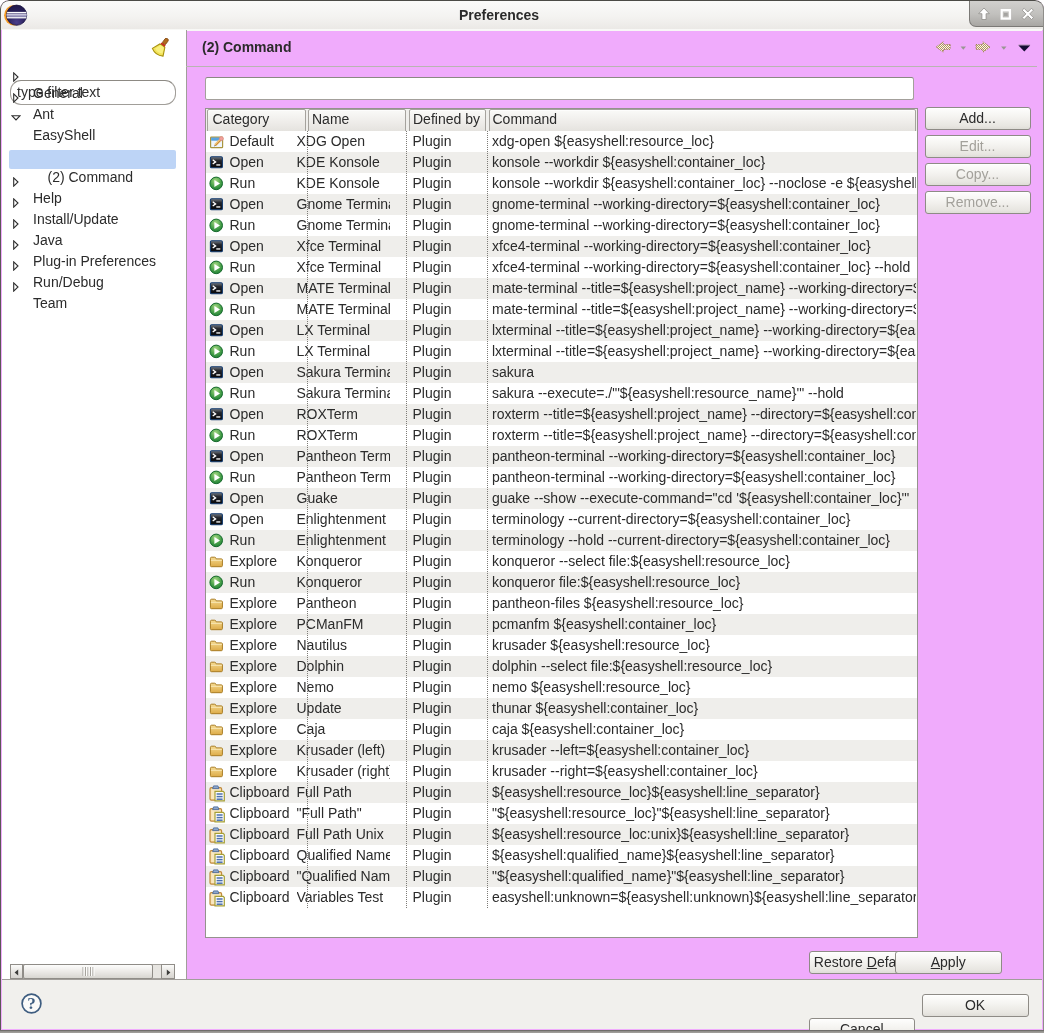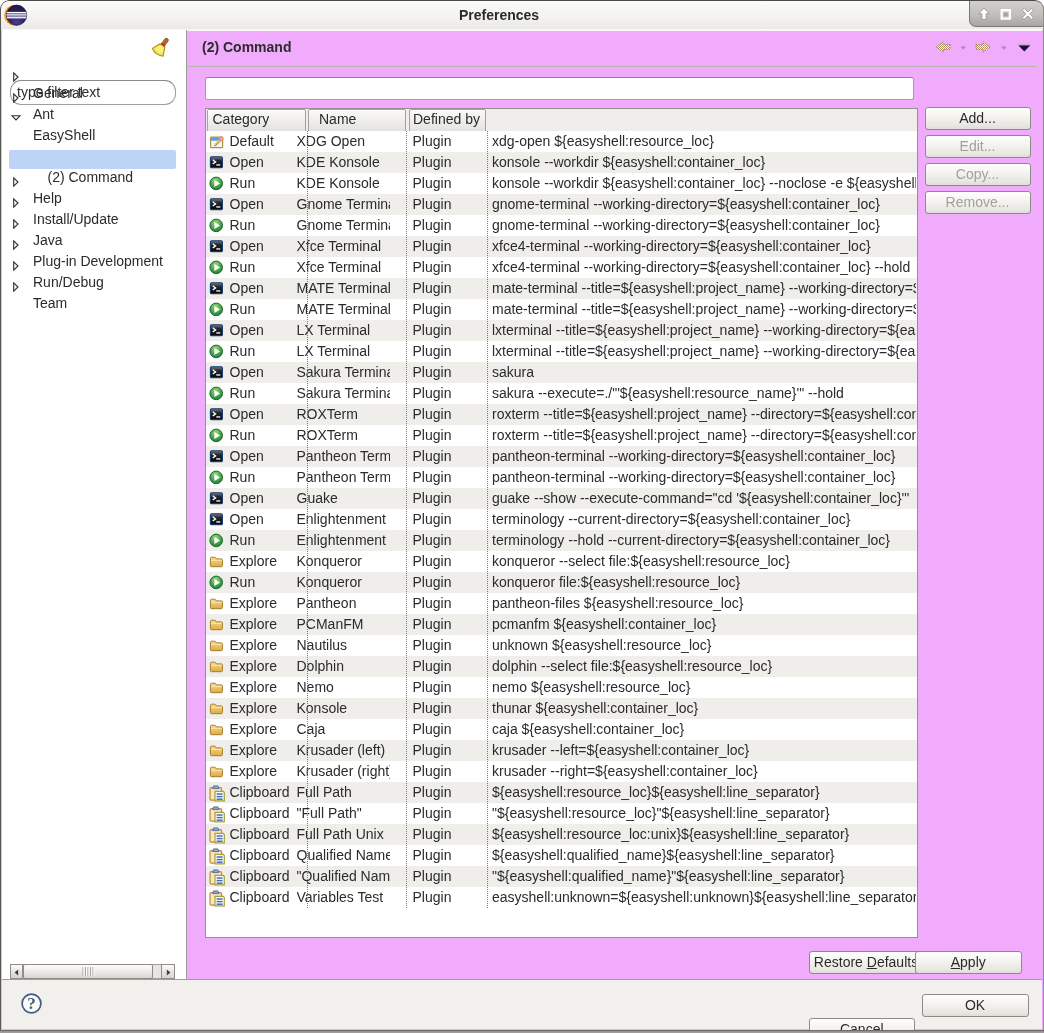--- a/index.html
+++ b/index.html
@@ -121,21 +121,21 @@
 <svg class="a exp" style="left:13px;top:218.5px" width="6" height="10" viewBox="0 0 6 10">
       <path d="M0.7,0.9 L5,5 L0.7,9.1 Z" fill="#fff" stroke="#2d2d2d" stroke-width="1.1"></path>
     </svg>
 <div class="a trow" style="top:213px">
       <span class="tlbl" style="left:31px">Java</span>
     </div>
 <svg class="a exp" style="left:13px;top:239.5px" width="6" height="10" viewBox="0 0 6 10">
       <path d="M0.7,0.9 L5,5 L0.7,9.1 Z" fill="#fff" stroke="#2d2d2d" stroke-width="1.1"></path>
     </svg>
 <div class="a trow" style="top:234px">
-      <span class="tlbl" style="left:31px">Plug-in Development</span>
+      <span class="tlbl" style="left:31px">Plug-in Preferences</span>
     </div>
 <svg class="a exp" style="left:13px;top:260.5px" width="6" height="10" viewBox="0 0 6 10">
       <path d="M0.7,0.9 L5,5 L0.7,9.1 Z" fill="#fff" stroke="#2d2d2d" stroke-width="1.1"></path>
     </svg>
 <div class="a trow" style="top:255px">
       <span class="tlbl" style="left:31px">Run/Debug</span>
     </div>
 <svg class="a exp" style="left:13px;top:281.5px" width="6" height="10" viewBox="0 0 6 10">
       <path d="M0.7,0.9 L5,5 L0.7,9.1 Z" fill="#fff" stroke="#2d2d2d" stroke-width="1.1"></path>
     </svg>
@@ -182,22 +182,23 @@
 <path d="M25.6,5.5 L31,5.5 L28.3,8.8 Z" fill="#989692"></path>
 <path d="M41,3.6 L47.9,3.6 L47.9,0.8 L55.2,6 L47.9,11.2 L47.9,8.4 L41,8.4 Z" fill="url(#dth)" stroke="#93783f" stroke-width="0.9" stroke-dasharray="1.1,1.3"></path>
 <path d="M66.1,5.5 L71.5,5.5 L68.8,8.8 Z" fill="#989692"></path>
 <rect x="83.5" y="3.6" width="11.6" height="1" fill="#8b8984" opacity="0.75"></rect>
 <path d="M83.5,4.4 L95.1,4.4 L89.3,10.6 Z" fill="#150d33"></path>
 </svg>
 <div id="sinput" class="a"></div>
 <div id="tbl" class="a">
 <div class="a" style="left:0;top:0;width:711px;height:22px;background:#efeeeb"></div>
 <div class="hc" style="left:1px;width:99.5px"><span style="margin-left:5px">Category</span></div>
-<div class="hc" style="left:102.5px;width:97.5px"><span style="margin-left:10px">Name</span></div>
+<div class="hc" style="left:102.5px;width:97.5px"><span style="margin-left:3px">Name</span></div>
 <div class="hc" style="left:203px;width:77.5px"><span style="margin-left:3.5px">Defined by</span></div>
+<div class="hc" style="left:283px;width:427.5px"><span style="margin-left:3px">Command</span></div>
 <div class="r" style="top:22px;background:#fff">
         <i><svg width="15" height="15" viewBox="0 0 15 15">
 <rect x="1.6" y="3.1" width="12" height="10.6" rx="0.8" fill="#eef5fd" stroke="#a9953f" stroke-width="1.2"></rect>
 <rect x="2.2" y="3.6" width="10.8" height="3" fill="#3d8fd6"></rect>
 <rect x="2.2" y="4.4" width="10.8" height="1.1" fill="#6cb1e8"></rect>
 <g>
 <line x1="6.2" y1="11.2" x2="11.6" y2="5.8" stroke="#eec072" stroke-width="2.8"></line>
 <line x1="6.4" y1="11.6" x2="11.8" y2="6.2" stroke="#c98b3a" stroke-width="1"></line>
 <circle cx="12.4" cy="4.6" r="2" fill="#f0a09a" stroke="#d8837c" stroke-width="0.6"></circle>
 <path d="M5.2,12.4 L6.6,11.8 5.8,11 Z" fill="#4a3214"></path>
@@ -613,21 +614,21 @@
 <stop offset="0" stop-color="#f5da90"></stop>
                 <stop offset="1" stop-color="#ddab48"></stop>
 </linearGradient>
             </defs>
 <path d="M1.4,4.6 Q1.4,3.2 2.6,3.2 L5.6,3.2 Q6.6,3.2 6.9,4.2 L7.2,4.9 L12.4,4.9 Q13.4,4.9 13.4,5.9 L13.4,11.6 Q13.4,12.7 12.4,12.7 L2.4,12.7 Q1.4,12.7 1.4,11.6 Z" fill="url(#fg)" stroke="#a87c22" stroke-width="1"></path>
 <path d="M1.9,6.3 L12.9,6.3" stroke="#f9ecc0" stroke-width="0.9" fill="none"></path>
 </svg></i>
         <em class="c1">Explore</em>
         <em class="c2">Nautilus</em>
         <em class="c3">Plugin</em>
-        <em class="c4">unknown ${easyshell:resource_loc}</em>
+        <em class="c4">krusader ${easyshell:resource_loc}</em>
       </div>
 <div class="r" style="top:547px;background:#efeeeb">
         <i><svg width="15" height="15" viewBox="0 0 15 15">
 <defs>
               <linearGradient id="fg" x1="0" y1="0" x2="0" y2="1">
 <stop offset="0" stop-color="#f5da90"></stop>
                 <stop offset="1" stop-color="#ddab48"></stop>
 </linearGradient>
             </defs>
 <path d="M1.4,4.6 Q1.4,3.2 2.6,3.2 L5.6,3.2 Q6.6,3.2 6.9,4.2 L7.2,4.9 L12.4,4.9 Q13.4,4.9 13.4,5.9 L13.4,11.6 Q13.4,12.7 12.4,12.7 L2.4,12.7 Q1.4,12.7 1.4,11.6 Z" fill="url(#fg)" stroke="#a87c22" stroke-width="1"></path>
@@ -659,21 +660,21 @@
 <defs>
               <linearGradient id="fg" x1="0" y1="0" x2="0" y2="1">
 <stop offset="0" stop-color="#f5da90"></stop>
                 <stop offset="1" stop-color="#ddab48"></stop>
 </linearGradient>
             </defs>
 <path d="M1.4,4.6 Q1.4,3.2 2.6,3.2 L5.6,3.2 Q6.6,3.2 6.9,4.2 L7.2,4.9 L12.4,4.9 Q13.4,4.9 13.4,5.9 L13.4,11.6 Q13.4,12.7 12.4,12.7 L2.4,12.7 Q1.4,12.7 1.4,11.6 Z" fill="url(#fg)" stroke="#a87c22" stroke-width="1"></path>
 <path d="M1.9,6.3 L12.9,6.3" stroke="#f9ecc0" stroke-width="0.9" fill="none"></path>
 </svg></i>
         <em class="c1">Explore</em>
-        <em class="c2">Konsole</em>
+        <em class="c2">Update</em>
         <em class="c3">Plugin</em>
         <em class="c4">thunar ${easyshell:container_loc}</em>
       </div>
 <div class="r" style="top:610px;background:#fff">
         <i><svg width="15" height="15" viewBox="0 0 15 15">
 <defs>
               <linearGradient id="fg" x1="0" y1="0" x2="0" y2="1">
 <stop offset="0" stop-color="#f5da90"></stop>
                 <stop offset="1" stop-color="#ddab48"></stop>
 </linearGradient>
@@ -822,21 +823,21 @@
       </div>
 <div class="dot" style="left:101px"></div>
       <div class="dot" style="left:200.5px"></div>
       <div class="dot" style="left:281px"></div>
 </div>
 <div class="a btn" style="left:924.5px;top:107px;width:106px">Add...</div>
 <div class="a btn dis" style="left:924.5px;top:134.5px;width:106px">Edit...</div>
 <div class="a btn dis" style="left:924.5px;top:162.5px;width:106px">Copy...</div>
 <div class="a btn dis" style="left:924.5px;top:190.5px;width:106px">Remove...</div>
 <div class="a btn" style="left:808.5px;top:950.5px;width:115px">Restore <u>D</u>efaults</div>
-<div class="a btn" style="left:915px;top:950.5px;width:106.5px"><u>A</u>pply</div>
+<div class="a btn" style="left:895px;top:950.5px;width:106.5px"><u>A</u>pply</div>
 <div id="botbar" class="a"></div>
 <svg class="a" style="left:20.5px;top:993px" width="21" height="21" viewBox="0 0 21 21">
 <circle cx="10.5" cy="10.5" r="9.4" fill="#fafaf9" stroke="#3e5d80" stroke-width="1.7"></circle>
 <text x="10.5" y="16.2" text-anchor="middle" font-family="Liberation Serif" font-size="17" font-weight="bold" fill="#3e5d80">?</text>
 </svg>
 <div class="a btn" style="left:808.5px;top:1018px;width:106.5px">Cancel</div>
 <div class="a btn" style="left:921.5px;top:994px;width:107px">OK</div>
 <div id="frame" class="a"></div>
 <div id="bstrip" class="a"></div>
 </div>

